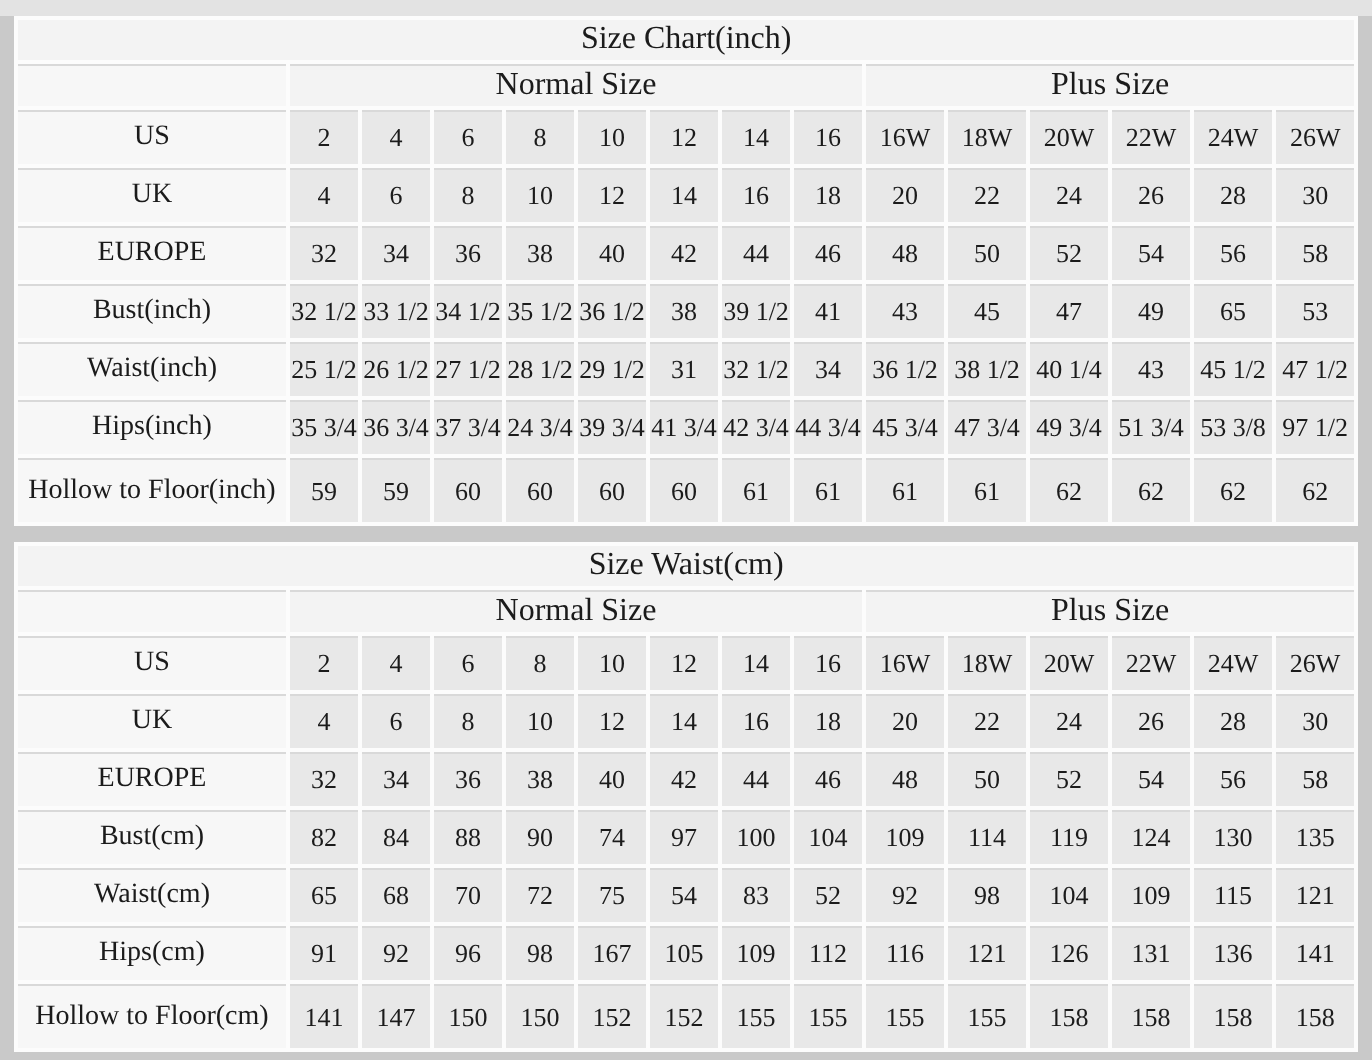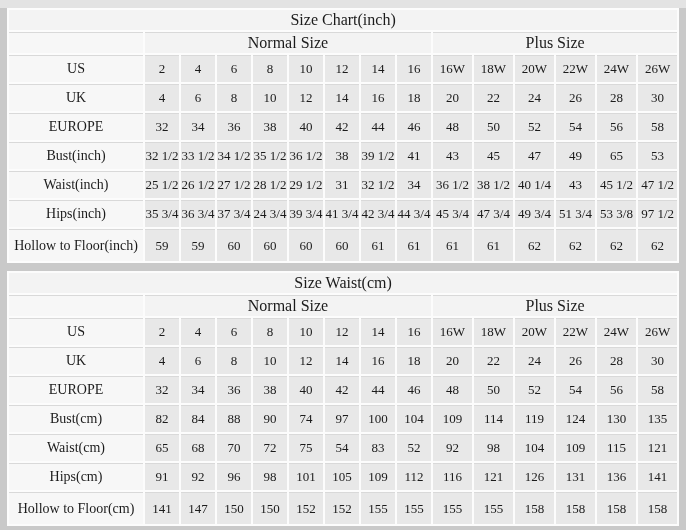--- a/index.html
+++ b/index.html
@@ -340,21 +340,21 @@
           <td class="val">109</td>
           <td class="val">115</td>
           <td class="val">121</td>
         </tr>
         <tr>
           <td class="rowlabel">Hips(cm)</td>
           <td class="val">91</td>
           <td class="val">92</td>
           <td class="val">96</td>
           <td class="val">98</td>
-          <td class="val">101</td>
+          <td class="val">167</td>
           <td class="val">105</td>
           <td class="val">109</td>
           <td class="val">112</td>
           <td class="val">116</td>
           <td class="val">121</td>
           <td class="val">126</td>
           <td class="val">131</td>
           <td class="val">136</td>
           <td class="val">141</td>
         </tr>

